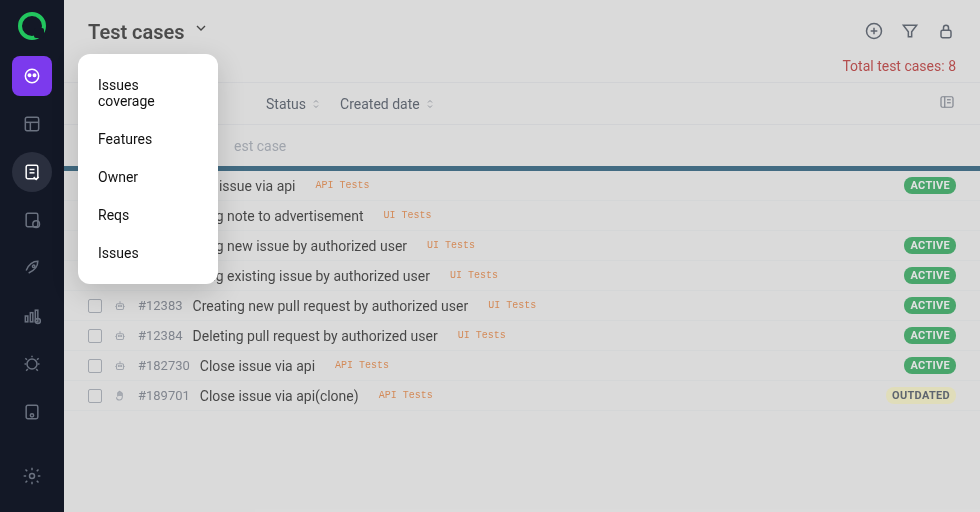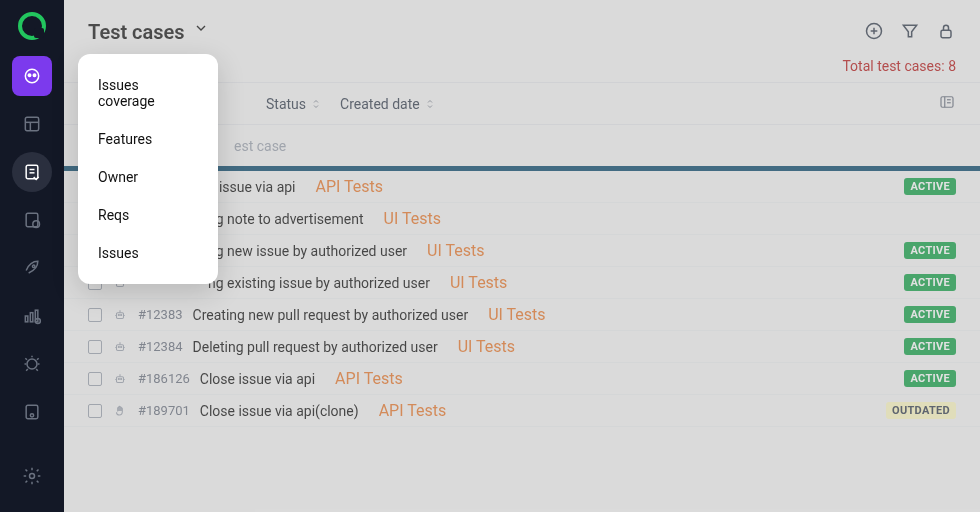--- a/index.html
+++ b/index.html
@@ -26,24 +26,24 @@
   .headerrow svg { width: 12px; height: 12px; }
   .col-cols-icon { margin-left: auto; color: #6b7280; cursor: pointer; }
   .col-cols-icon svg { width: 18px; height: 18px; stroke: currentColor; fill: none; stroke-width: 1.6; }
   .newrow { padding: 10px 24px; color: #9ca3af; display: flex; align-items: center; border-bottom: 5px solid #0c4a6e; }
   .row { display: flex; align-items: center; padding: 6px 24px; border-bottom: 1px solid #eceef0; gap: 10px; min-height: 30px; }
   .checkbox { width: 14px; height: 14px; border: 1.5px solid #9ca3af; border-radius: 2px; cursor: pointer; }
   .row-icon { color: #9ca3af; width: 16px; display: flex; justify-content: center; }
   .row-icon svg { width: 14px; height: 14px; stroke: currentColor; fill: none; stroke-width: 1.8; }
   .row-id { color: #6b7280; font-size: 13px; }
   .row-name { color: #111; font-size: 14px; }
-  .row-tag { font-size: 16px; padding: 0; }
+  .row-tag { font-size: 10px; padding: 0; font-family: Liberation Mono, monospace; }
   .row-tag.api { color: #ea7a2e; }
   .row-tag.ui { color: #ea7a2e; }
-  .row-badge { margin-left: auto; font-size: 11px; font-weight: 700; padding: 2px 6px; border-radius: 3px; letter-spacing: 0.3px; }
+  .row-badge { margin-left: auto; font-size: 11px; font-weight: 700; padding: 2px 6px; border-radius: 8px; letter-spacing: 0.3px; }
   .row-badge.active { background: #16a34a; color: #fff; }
   .row-badge.outdated { background: #fef9c3; color: #374151; }
   .dropdown { position: absolute; left: 78px; top: 54px; width: 140px; background: #fff; border-radius: 12px; box-shadow: 0 8px 28px rgba(0,0,0,0.16); padding: 12px 0; z-index: 20; }
   .dropdown-item { padding: 11px 20px; font-size: 14px; color: #111; cursor: pointer; }
   .sort-icon { display:inline-block; }
 </style>
 </head>
 <body>
 
 <div class="sidebar">
@@ -284,21 +284,21 @@
         <div class="row-icon">
           <svg viewBox="0 0 24 24">
             <rect x="6" y="8" width="12" height="10" rx="2"></rect>
             <circle cx="10" cy="12" r="1" fill="currentColor"></circle>
             <circle cx="14" cy="12" r="1" fill="currentColor"></circle>
             <line x1="12" y1="4" x2="12" y2="8"></line>
             <line x1="4" y1="13" x2="6" y2="13"></line>
             <line x1="18" y1="13" x2="20" y2="13"></line>
           </svg>
         </div>
-        <span class="row-id">#186126</span>
+        <span class="row-id">#182730</span>
         <span class="row-name">Close issue via api</span>
         <span class="row-tag api" style="margin-left: 10px;">API Tests</span>
         <span class="row-badge active">ACTIVE</span>
       </div>
       <div class="row">
         <div class="checkbox"></div>
         <div class="row-icon">
           <svg viewBox="0 0 24 24">
             <path d="M8 13V7a1 1 0 0 1 2 0v5M10 12V5a1 1 0 0 1 2 0v7M12 12V6a1 1 0 0 1 2 0v6M14 12V8a1 1 0 0 1 2 0v5c0 3-2 6-5 6s-5-2-5-5"></path>
           </svg>

